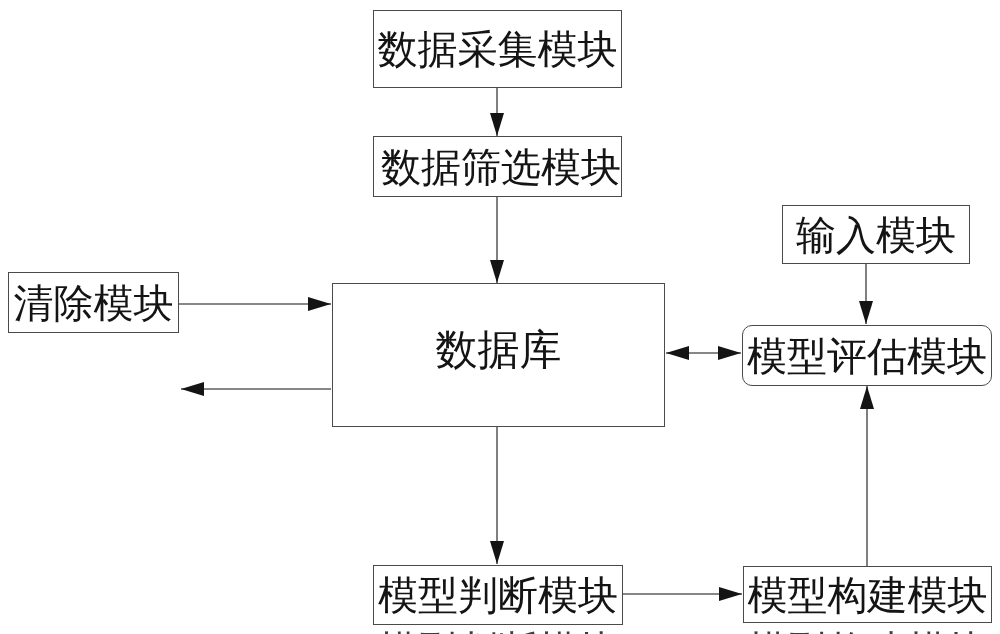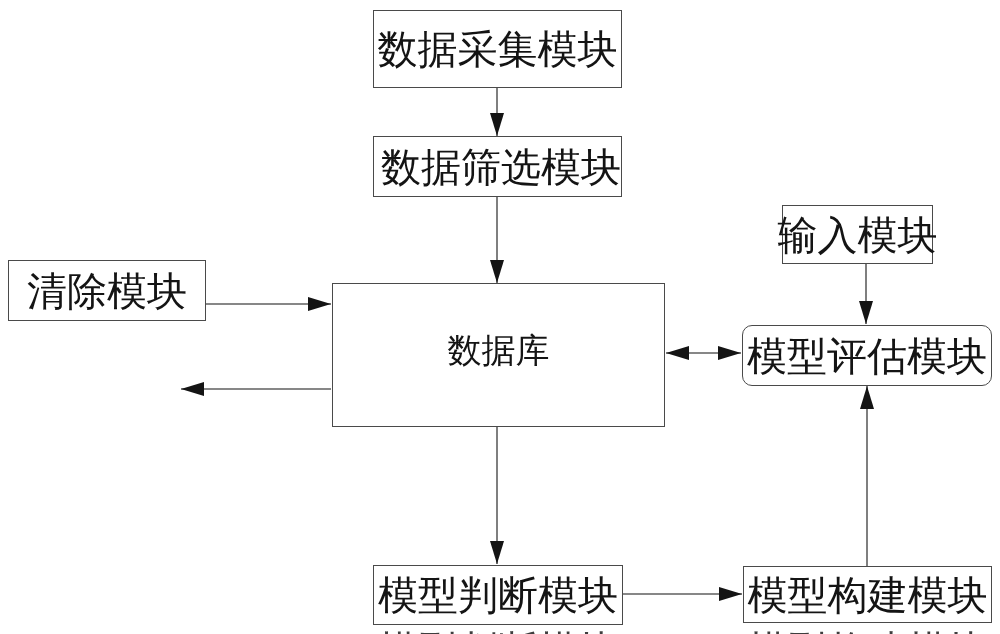--- a/index.html
+++ b/index.html
@@ -27,21 +27,21 @@
     font-size: 40px;
     line-height: 1;
     white-space: nowrap;
     z-index: 2;
   }
   .node span {
     display: block;
   }
   #node-database {
     padding-bottom: 10px;
-    font-size: 34px;
+    font-size: 42px;
   }
   #edges {
     position: absolute;
     left: 0;
     top: 0;
     z-index: 1;
   }
   #edges line {
     stroke: #5f5f5f;
     stroke-width: 1.6;
@@ -122,26 +122,26 @@
   </div>
 
   <div class="node" style="left:373px; top:136px; width:249px; height:61px;justify-content:flex-end;">
     <span>数据筛选模块</span>
   </div>
 
   <div class="node" id="node-database" style="left:332px; top:283px; width:333px; height:144px;">
     <span>数据库</span>
   </div>
 
-  <div class="node" style="left:8px; top:260px; width:198px; height:61px;">
+  <div class="node" style="left:8px; top:272px; width:171px; height:61px;">
     <span>清除模块</span>
   </div>
 
 
-  <div class="node" style="left:782px; top:205px; width:151px; height:59px;">
+  <div class="node" style="left:782px; top:205px; width:188px; height:59px;">
     <span>输入模块</span>
   </div>
 
   <div class="node" style="left:742px; top:325px; width:250px; height:61px;border-radius:10px;">
     <span>模型评估模块</span>
   </div>
 
   <div class="node" style="left:373px; top:565px; width:250px; height:60px;">
     <span>模型判断模块</span>
   </div>

